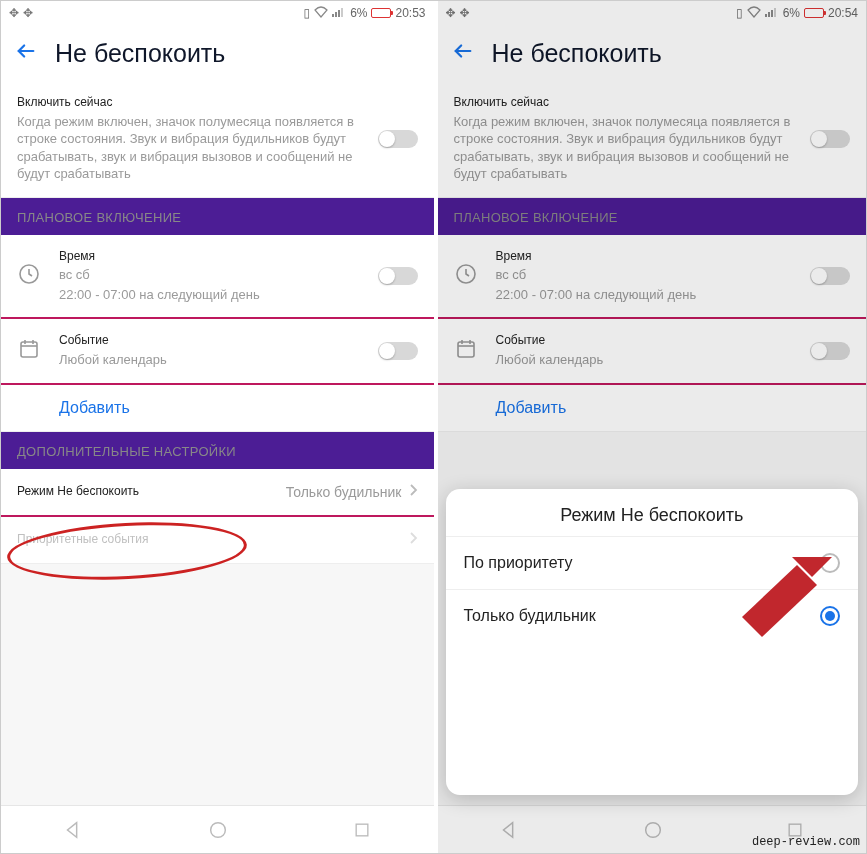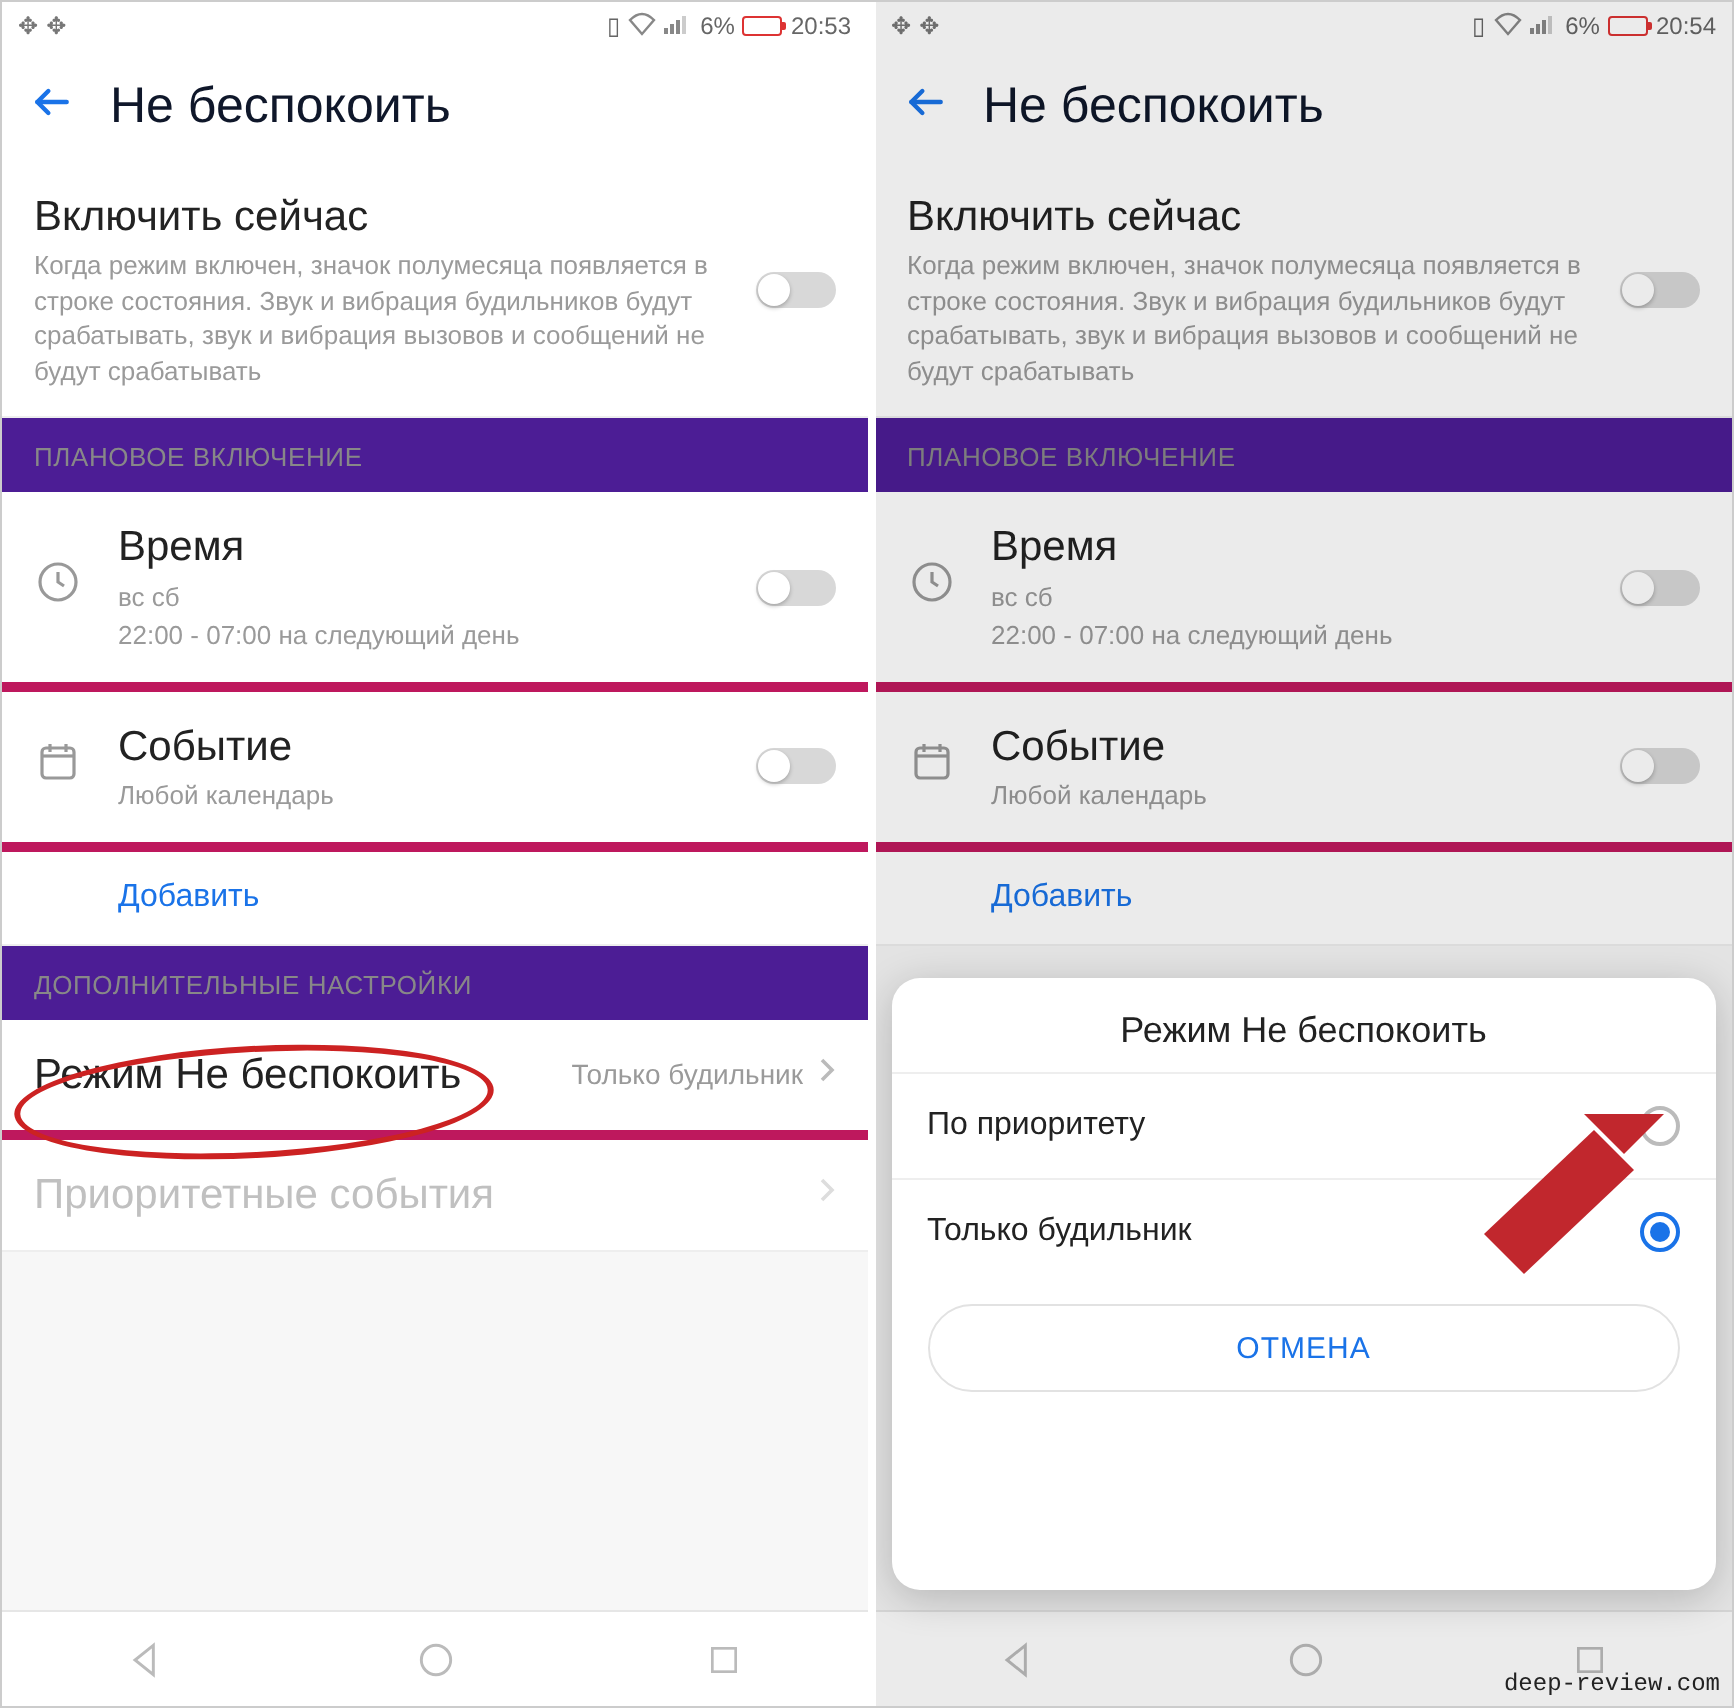--- a/index.html
+++ b/index.html
@@ -56,23 +56,23 @@
   .header-title { font-size: 25px; color: #0f172a; font-weight: 500; }
 
   
   .section { background: #fff; border-bottom: 1px solid #eee; }
   .row {
     padding: 14px 16px;
     display: flex;
     align-items: center;
     position: relative;
   }
-  .row-sub { border-top: 5px solid #be185d; }
+  .row-sub { border-top: 2px solid #be185d; }
   .row-texts { flex: 1; min-width: 0; }
-  .row-title { font-size: 21px; color: #222; line-height: 1.3; }
+  .row-title { font-size: 12px; color: #222; line-height: 1.3; }
   .row-desc { font-size: 13px; color: #9a9a9a; margin-top: 2px; line-height: 1.35; }
   .row-icon { width: 28px; margin-right: 14px; color: #888; flex-shrink:0;}
   .switch {
     width: 40px; height: 18px; background: #d8d8d8; border-radius: 9px;
     position: relative; margin-left: 10px; flex-shrink:0;
   }
   .switch::after {
     content:""; position:absolute; width:16px; height:16px; background:#fff;
     border-radius:50%; top:1px; left:1px; box-shadow:0 1px 2px rgba(0,0,0,.25);
   }
@@ -379,21 +379,20 @@
   <div class="dialog">
     <div class="dialog-title">Режим Не беспокоить</div>
     <div class="dlg-row">
       <span>По приоритету</span>
       <span class="radio"></span>
     </div>
     <div class="dlg-row">
       <span>Только будильник</span>
       <span class="radio selected"></span>
     </div>
-    <div class="cancel-btn">ОТМЕНА</div>
   </div>
 
   <div class="arrow-mark">
     <svg width="110" height="80" viewBox="0 0 110 80">
       <polygon points="70,0 110,0 90,20" fill="#c1272d"></polygon>
       <polygon points="75,8 95,28 40,80 20,60" fill="#c1272d"></polygon>
     </svg>
   </div>
 
   <div class="navbar">

